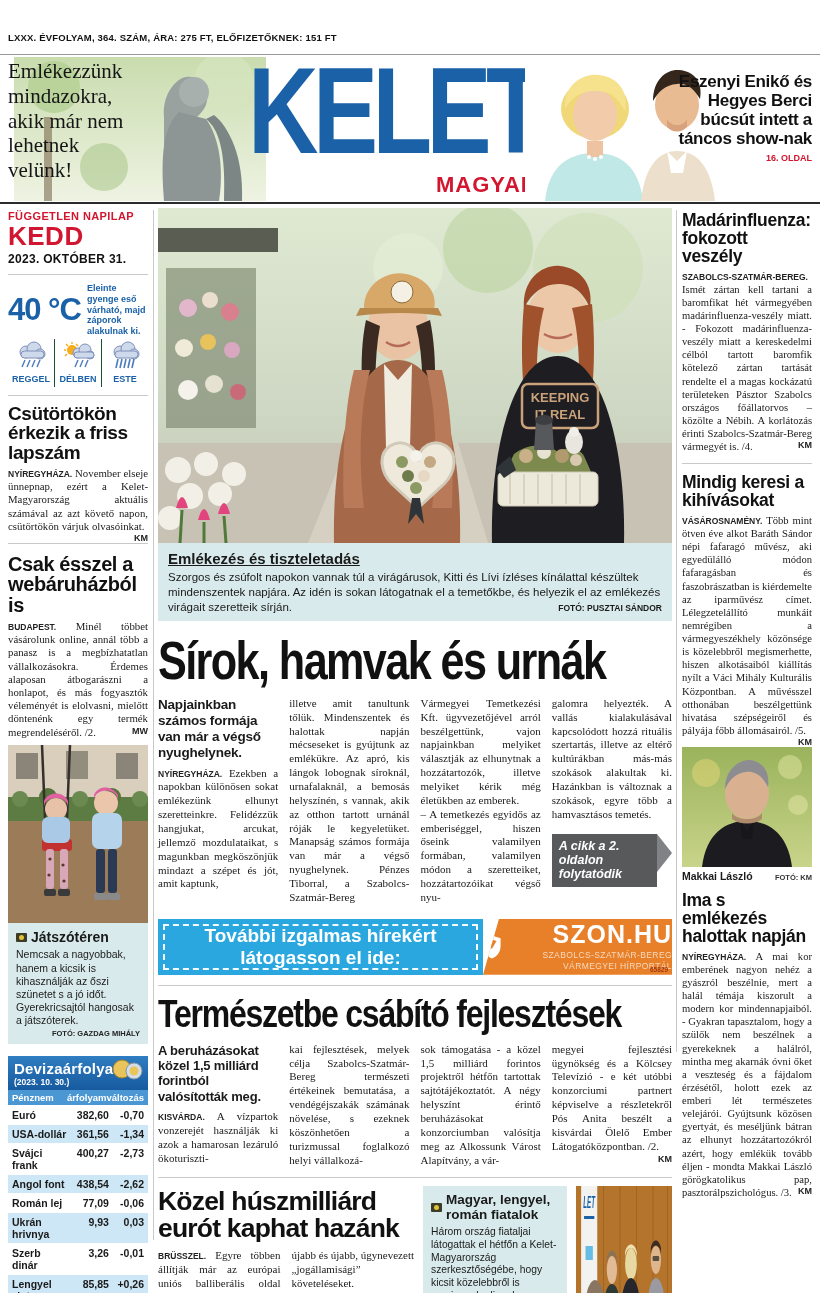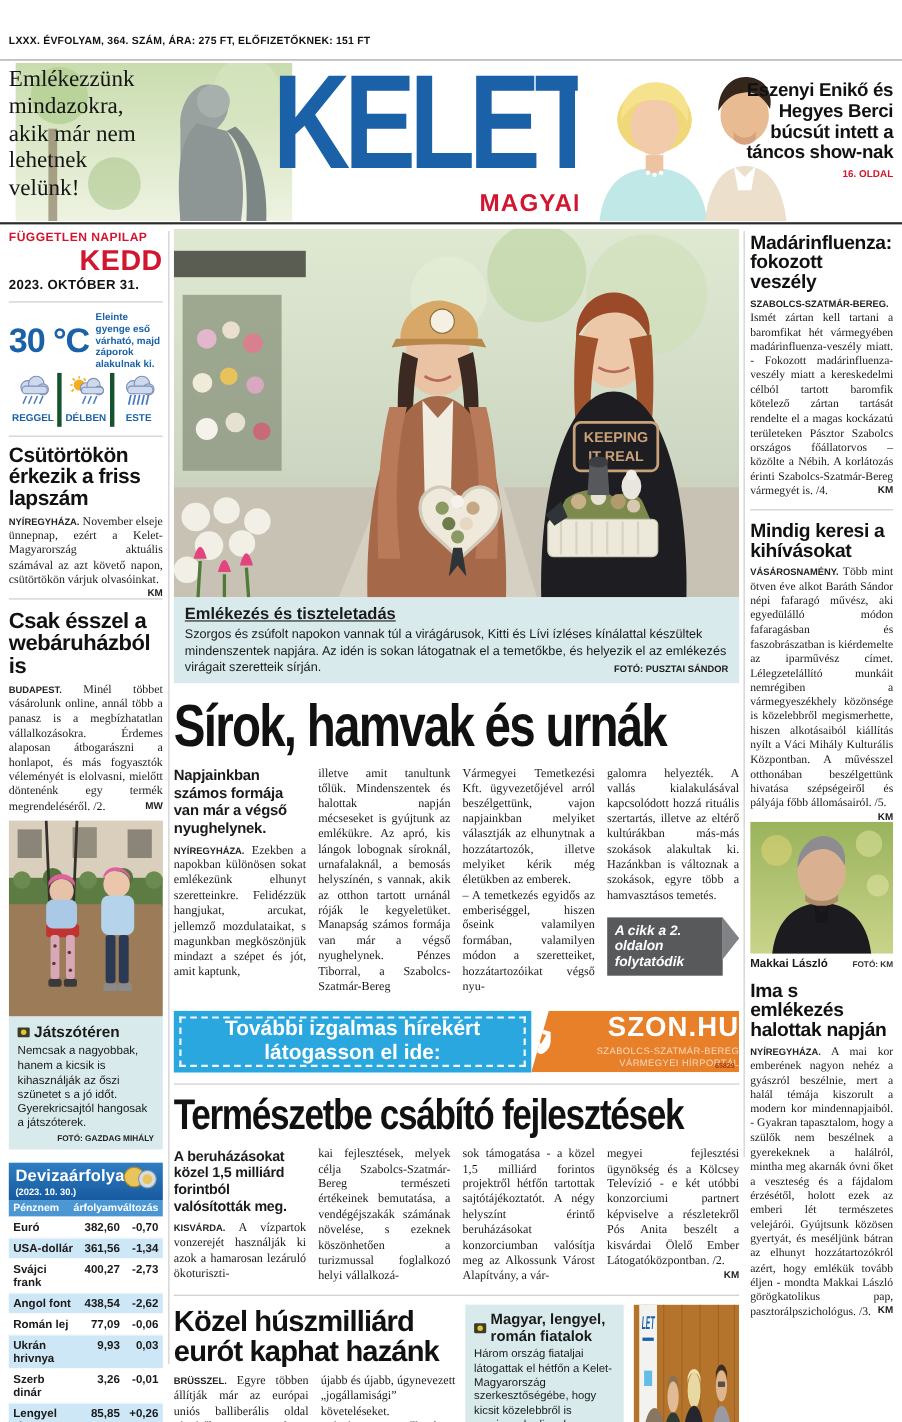--- a/index.html
+++ b/index.html
@@ -26,28 +26,28 @@
   .col-center{position:absolute;left:158px;top:208px;width:514px;}
   .col-right{position:absolute;left:682px;top:212px;width:130px;}
   .vrule{position:absolute;width:1px;background:#c9c9c9;}
   .vr1{left:153px;top:210px;height:1030px;}
   .vr2{left:676px;top:210px;height:842px;}
 
   .rule{border:0;border-top:1px solid #c9c9c9;margin:8px 0;}
 
   
   .tagline{font:bold 11px "Liberation Sans",sans-serif;color:#d21630;letter-spacing:.4px;}
-  .dayname{font:900 26px "Liberation Sans",sans-serif;color:#d21630;line-height:1;margin-top:1px;letter-spacing:.5px;text-align:right;}
+  .dayname{font:900 26px "Liberation Sans",sans-serif;color:#d21630;line-height:1;margin-top:1px;letter-spacing:.5px;}
   .dateline{font:bold 12px "Liberation Sans",sans-serif;color:#111;margin-top:3px;letter-spacing:.3px;}
   .weather{display:flex;align-items:center;gap:6px;margin:2px 0 2px 0;}
   .temp{font:900 31px "Liberation Sans",sans-serif;color:#1a61a8;white-space:nowrap;letter-spacing:-1px;}
   .forecast{font:bold 9px "Liberation Sans",sans-serif;color:#1a61a8;line-height:1.2;width:76px;}
   .wicons{display:flex;margin-top:2px;}
   .wcell{flex:1;text-align:center;padding:2px 0 3px 0;}
-  .wcell + .wcell{border-left:4px solid #14532d;}
+  .wcell + .wcell{border-left:1px solid #14532d;}
   .wlabel{font:bold 9px "Liberation Sans",sans-serif;color:#1a61a8;margin-top:1px;}
   .lh2{font:800 19px "Liberation Sans",sans-serif;line-height:1.02;letter-spacing:-.4px;color:#111;margin:2px 0 5px 0;}
   .body-p{font:10.8px "Liberation Serif",serif;line-height:1.22;text-align:justify;margin:0;}
   .city{font:bold 8.5px "Liberation Sans",sans-serif;color:#222;}
   .sig{float:right;font:bold 9px "Liberation Sans",sans-serif;color:#222;}
   .kids-photo{margin-top:6px;width:140px;height:178px;display:block;}
   .cap-box{background:#d9eaec;padding:7px 8px 6px 8px;}
   .cap-title{font:800 14px "Liberation Sans",sans-serif;display:flex;align-items:center;gap:4px;line-height:1.05;}
   .cam-icon{flex:none;width:11px;height:9px;background:#3c3c28;border-radius:1px;position:relative;display:inline-block;}
   .cam-icon::after{content:'';position:absolute;left:3px;top:2px;width:5px;height:5px;background:#e2c438;border-radius:50%;}
@@ -179,21 +179,21 @@
   <div class="vrule vr1"></div>
   <div class="vrule vr2"></div>
 
   <div class="col-left">
     <div class="tagline">FÜGGETLEN NAPILAP</div>
     <div class="dayname">KEDD</div>
     <div class="dateline">2023. OKTÓBER 31.</div>
     <hr class="rule">
 
     <div class="weather">
-      <div class="temp">30 °C</div>
+      <div class="temp">40 °C</div>
       <div class="forecast">Eleinte gyenge eső várható, majd záporok alakulnak ki.</div>
     </div>
 
     <div class="wicons">
       <div class="wcell">
         <svg width="36" height="28" viewBox="0 0 36 28">
           <g fill="#cfd9ec" stroke="#7e90ba" stroke-width="1">
             <circle cx="13" cy="11" r="6"></circle>
               <circle cx="21" cy="8" r="7"></circle>
               <circle cx="27" cy="13" r="5"></circle>

